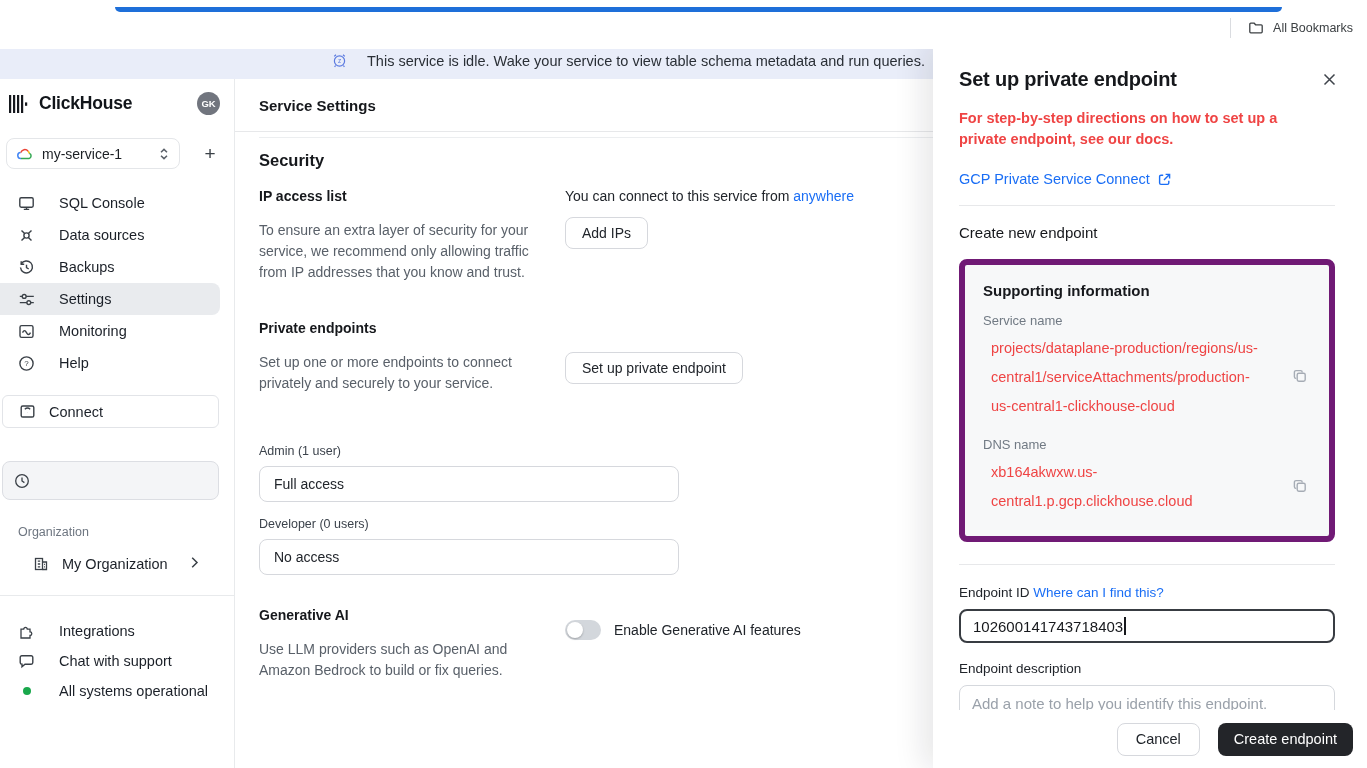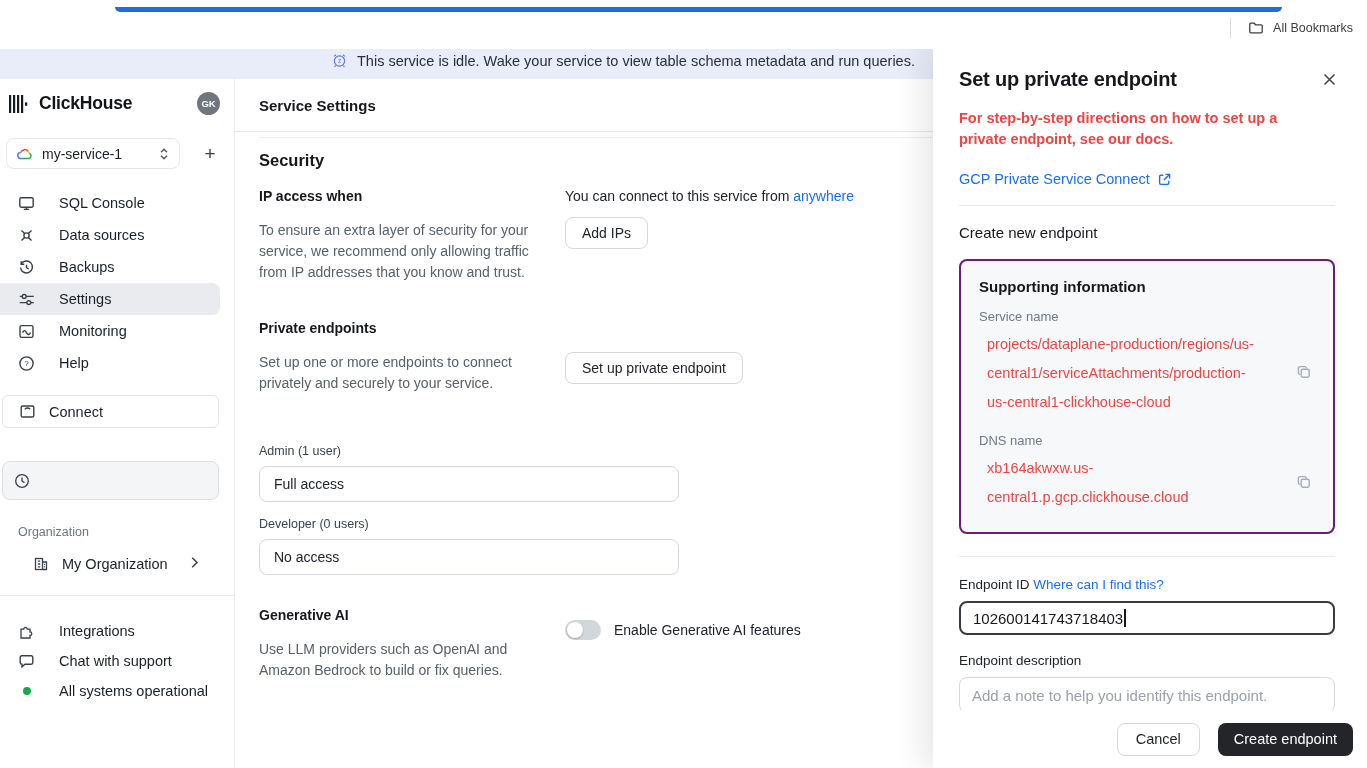--- a/index.html
+++ b/index.html
@@ -8,21 +8,21 @@
 
   
   #browser-bar { position:absolute; top:7px; left:0; width:1367px; height:42px; background:#fff; z-index:30; }
   #tab-strip { position:absolute; top:0; left:115px; width:1167px; height:5px; background:#1e6fd9; border-radius:0 0 5px 5px; }
   #bookmarks-right { position:absolute; top:8px; right:14px; height:26px; display:flex; align-items:center; gap:9px; }
   #bookmarks-divider { width:1px; height:20px; background:#dadce0; margin-right:8px; }
   #bookmarks-label { font-size:12.5px; color:#3c4043; }
 
   
   #idle-banner { position:absolute; top:42px; left:0; width:1367px; height:37px; background:#e9edf9;
-    display:flex; align-items:center; padding-left:331px; gap:9px; z-index:1; }
+    display:flex; align-items:center; padding-left:331px; gap:19px; z-index:1; }
   #idle-banner .txt { font-size:14.5px; color:#2a2f36; white-space:nowrap; }
 
   
   #sidebar { position:absolute; top:79px; left:0; width:235px; height:689px; background:#fff;
     border-right:1px solid #e8eaec; z-index:2; }
   #logo-row { display:flex; align-items:center; padding:13px 14px 0 8px; }
   #brand { font-size:17.5px; font-weight:600; color:#11151a; margin-left:9px; letter-spacing:-.2px; }
   #avatar { margin-left:auto; width:23px; height:23px; border-radius:50%; background:#71757e; color:#fff;
     font-size:9.5px; font-weight:700; display:flex; align-items:center; justify-content:center; }
   #service-row { display:flex; align-items:center; margin:23px 6px 0 6px; }
@@ -77,21 +77,21 @@
   #drawer { position:absolute; top:42px; left:933px; width:434px; height:726px; background:#fff; z-index:20;
     box-shadow:-10px 0 28px rgba(20,24,31,.10); }
   #drawer-inner { padding:26px 32px 0 26px; }
   #drawer-head { display:flex; align-items:flex-start; }
   #drawer-title { font-size:20px; font-weight:700; color:#16181c; letter-spacing:-.2px; }
   #drawer-close { margin-left:auto; margin-right:-6px; background:none; border:none; cursor:pointer; padding:4px; color:#3f444b; }
   #drawer-desc { margin-top:14px; width:345px; font-size:14.5px; line-height:21px; color:#ef4444;font-weight:bold; }
   #docs-link { margin-top:21px; display:flex; align-items:center; gap:7px; font-size:14.5px; }
   .hr { border-top:1px solid #e7e8ea; margin-top:18px; }
   #create-title { margin-top:18px; font-size:15px; font-weight:400; color:#16181c; }
-  #support-card { margin-top:18px; background:#f7f8f9; border:2px solid #701a75; border-radius:8px; padding:17px 18px 20px; }
+  #support-card { margin-top:18px; background:#f7f8f9; border:6px solid #701a75; border-radius:8px; padding:17px 18px 20px; }
   #support-title { font-size:15px; font-weight:700; color:#16181c; }
   .kv-label { margin-top:14px; font-size:13px; color:#717a84; }
   .kv-row { display:flex; align-items:center; margin-top:6px; }
   .kv-value { margin-left:8px; max-width:276px; font-size:14.5px; line-height:29px; color:#ef4444; overflow-wrap:break-word; }
   .copy-btn { margin-left:auto; background:none; border:none; cursor:pointer; padding:2px; color:#a6acb5; }
   #endpoint-id-label-row { margin-top:20px; font-size:13.5px; color:#21252b; }
   #endpoint-id-input { margin-top:9px; height:34px; border:2px solid #383c42; border-radius:8px; background:#fff;
     display:flex; align-items:center; padding:0 12px; font-size:15px; color:#16181c; cursor:text; }
   .caret { display:inline-block; width:1.5px; height:18px; background:#16181c; margin-left:1px; }
   #endpoint-desc-label { margin-top:18px; font-size:13.5px; color:#21252b; }
@@ -292,21 +292,21 @@
 <div id="main">
   <div id="main-header">
     <span id="page-title">Service Settings</span>
   </div>
   <div id="section-topline"></div>
   <div id="content">
     <h2 id="security-title">Security</h2>
 
     <div class="settings-row">
       <div>
-        <h3>IP access when</h3>
+        <h3>IP access list</h3>
         <p class="desc">To ensure an extra layer of security for your service, we recommend only allowing traffic from IP addresses that you know and trust.</p>
       </div>
       <div>
         <div class="right-line" style="font-weight:400">
           <span>You can connect to this service from </span><span class="link">anywhere</span>
         </div>
         <button class="btn" style="margin-top:13px">Add IPs</button>
       </div>
     </div>
 

